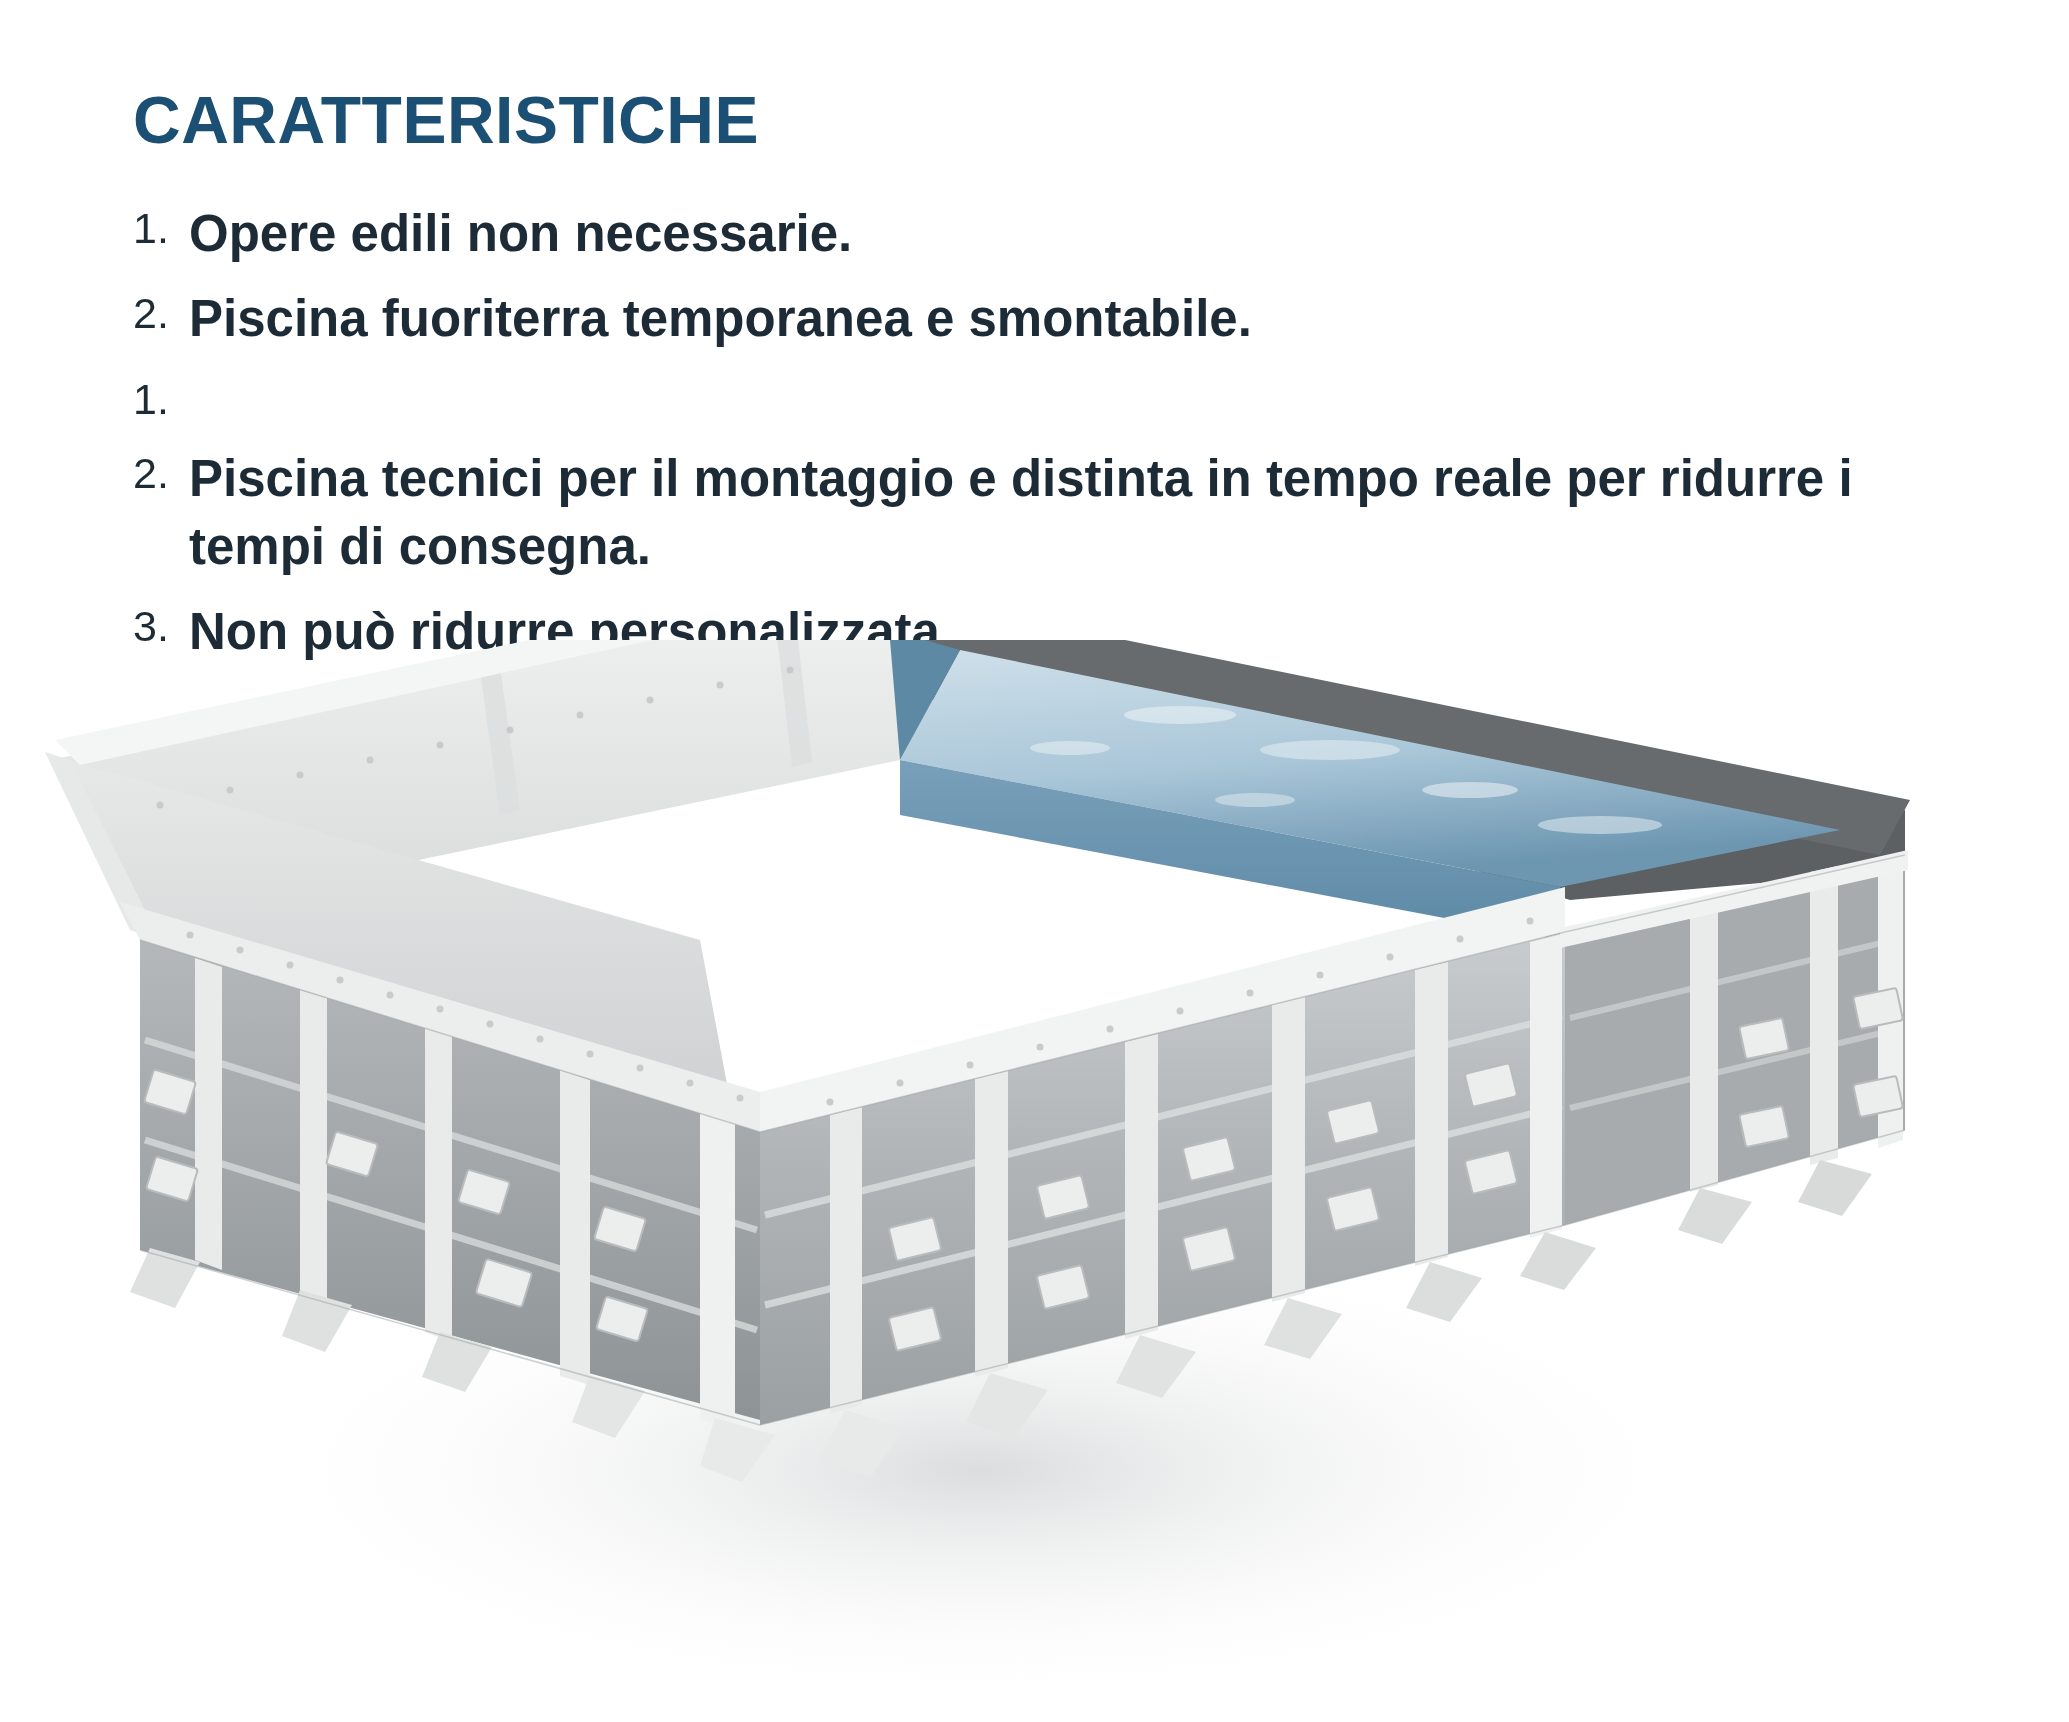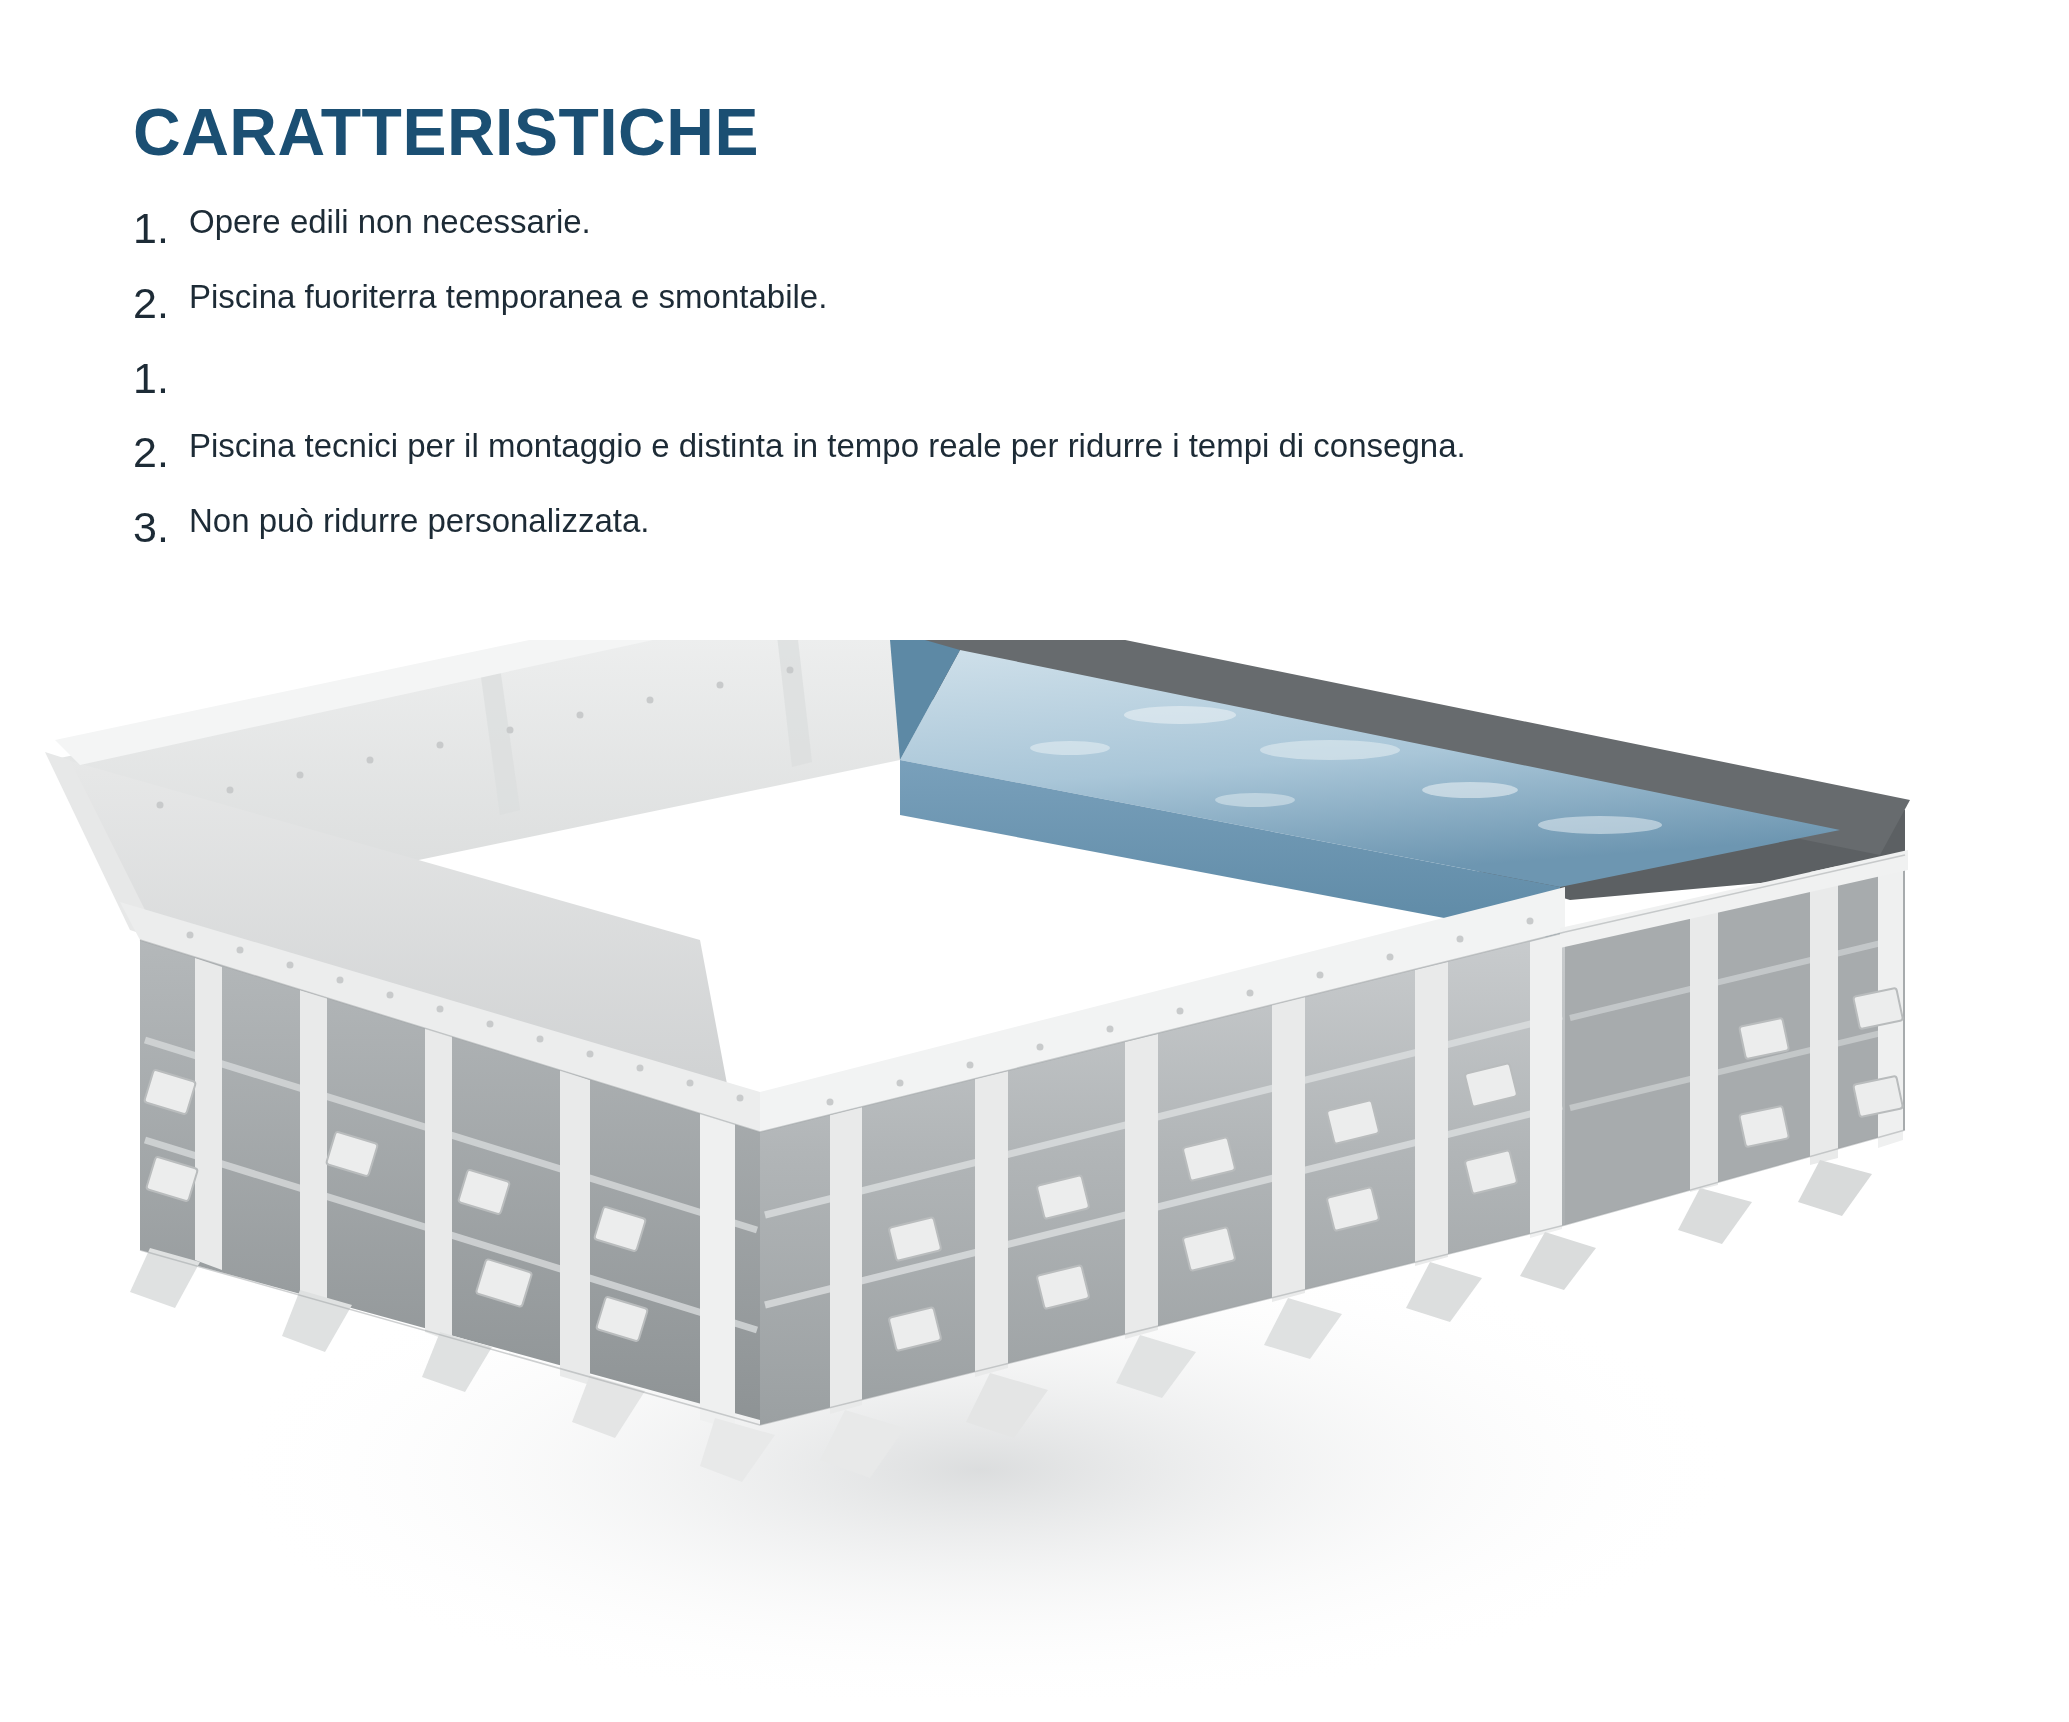--- a/index.html
+++ b/index.html
@@ -23,21 +23,20 @@
   }
   .heading {
     position: absolute;
     left: 133px;
     top: 82px;
     font-size: 66px;
     font-weight: bold;
     letter-spacing: 0.5px;
     color: #1b4f73;
     font-family: "Liberation Sans", sans-serif;
-    margin-top: 12px;
   }
   .features-list {
     position: absolute;
     left: 133px;
     top: 200px;
     width: 1830px;
   }
   .feature-row {
     display: flex;
     align-items: flex-start;
@@ -45,25 +44,26 @@
   }
   .feature-num {
     width: 56px;
     flex: 0 0 56px;
     font-size: 43px;
     line-height: 1.32;
     color: #1d2b36;
     font-family: "Liberation Sans", sans-serif;
   }
   .feature-text {
-    font-size: 33px;
+    font-size: 51px;
     line-height: 1.32;
     color: #1d2b36;
     font-family: "Liberation Sans", sans-serif;
     max-width: 1760px;
+    font-weight: bold;
   }
   
   .illustration {
     position: absolute;
     left: 0;
     top: 640px;
     width: 2069px;
     height: 1082px;
   }
   .illustration svg {

